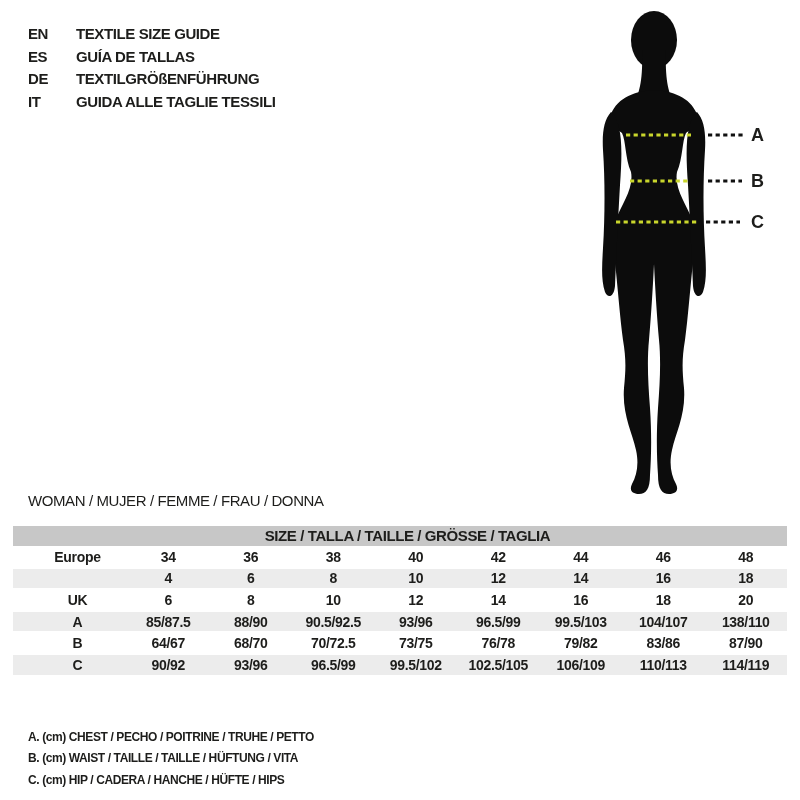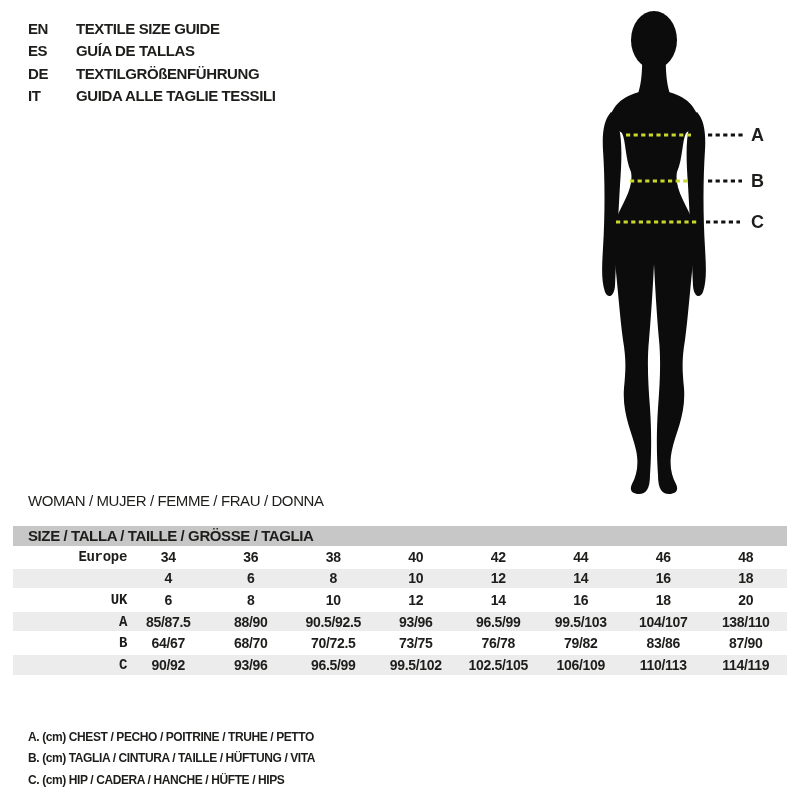--- a/index.html
+++ b/index.html
@@ -5,47 +5,47 @@
   html,body { margin:0; padding:0; }
   body {
     width:800px; height:800px; background:#ffffff;
     font-family:"Liberation Sans", sans-serif;
     color:#1d1d1b;
   }
   .stage { position:relative; width:800px; height:800px; overflow:hidden; background:#fff; }
 
   
   .lang-list { position:absolute; left:28px; top:20px; }
-  .lang-row { display:flex; height:22.4px; align-items:flex-start; }
+  .lang-row { display:flex; height:22.4px; align-items:flex-end; }
   .lang-code, .lang-label {
     font-weight:bold; font-size:15px; letter-spacing:-0.4px; white-space:nowrap;
   }
   .lang-code { width:48px; }
 
   
   .figure-wrap { position:absolute; left:558px; top:0; width:240px; height:500px; }
 
   
   .woman-line {
     position:absolute; left:28px; top:492px;
     font-weight:normal; font-size:15px; letter-spacing:-0.4px; white-space:nowrap;
   }
 
   
   .size-table-wrap { position:absolute; left:13px; top:526px; width:774px; }
   .table-header {
     background:#c7c7c7; height:20px; line-height:20px; padding-left:15px;
-    font-weight:bold; font-size:15px; letter-spacing:-0.4px; margin-bottom:1px;
+    font-weight:bold; font-size:15px; letter-spacing:-0.4px; margin-bottom:1px;text-align:center;
   }
   table.size-table { width:100%; border-collapse:collapse; table-layout:fixed; }
   table.size-table td {
     height:19.6px; padding:0; font-weight:bold; font-size:14px; letter-spacing:-0.3px;
     text-align:center; border-bottom:2px solid #ffffff; white-space:nowrap;
   }
-  table.size-table td.row-label { text-align:right; padding-left:15px;font-family:Liberation Mono, monospace; }
+  table.size-table td.row-label { text-align:center; padding-left:15px; }
   tr.shaded td { background:#ececec; }
 
   
   .measure-legend { position:absolute; left:28px; top:727px; }
   .legend-line {
     font-weight:bold; font-size:12px; line-height:21.3px;
     letter-spacing:-0.4px; white-space:nowrap;
   }
 </style>
 </head>
@@ -223,17 +223,17 @@
           <td>106/109</td>
           <td>110/113</td>
           <td>114/119</td>
         </tr>
       </tbody>
     </table>
   </div>
 
   <div class="measure-legend">
     <div class="legend-line">A. (cm) CHEST / PECHO / POITRINE / TRUHE / PETTO</div>
-    <div class="legend-line">B. (cm) TAGLIA / CINTURA / TAILLE / HÜFTUNG / VITA</div>
+    <div class="legend-line">B. (cm) WAIST / TAILLE / TAILLE / HÜFTUNG / VITA</div>
     <div class="legend-line">C. (cm) HIP / CADERA / HANCHE / HÜFTE / HIPS</div>
   </div>
 
 </div>
 
 </body></html>

